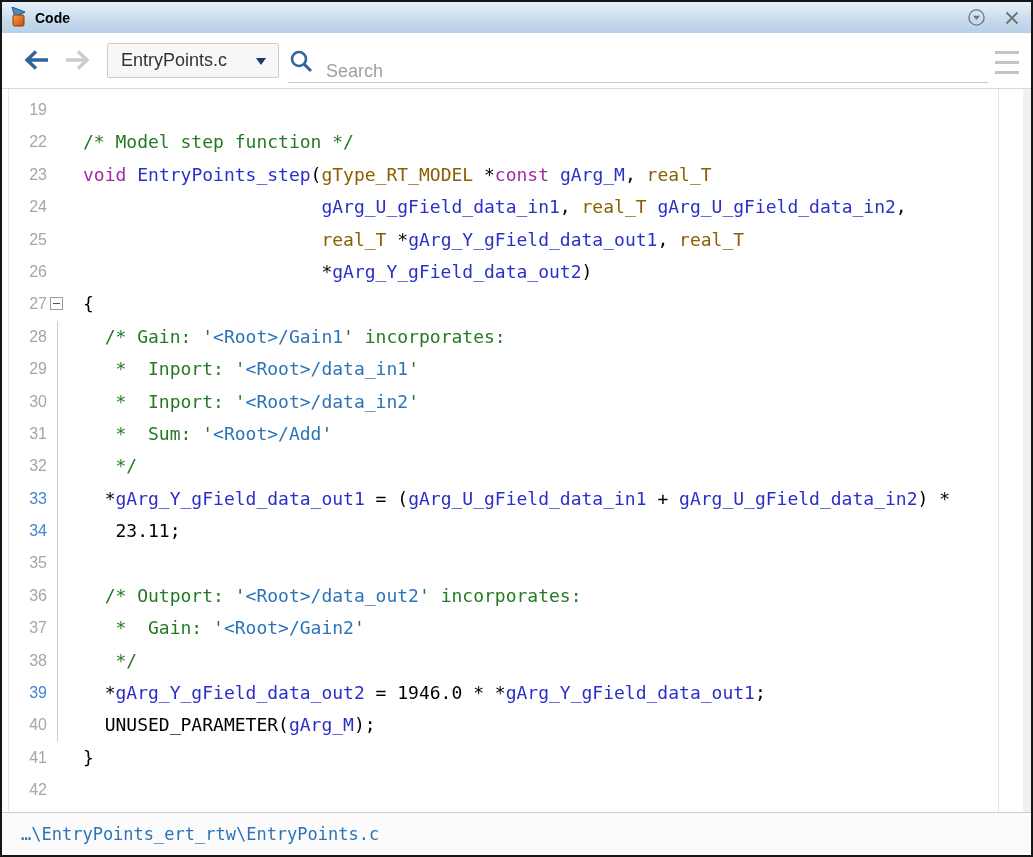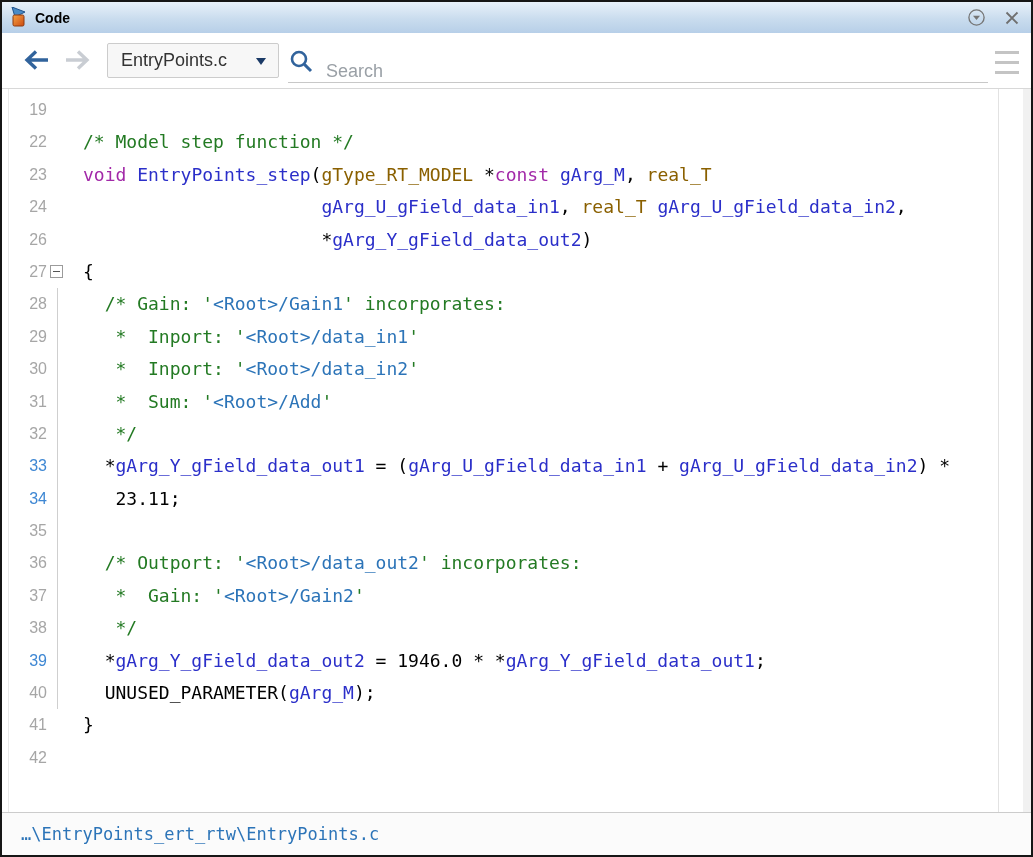--- a/index.html
+++ b/index.html
@@ -148,20 +148,25 @@
           <span class="ln-num">23</span>
           <span class="ln-fold"></span>
           <span class="ln-text"><span class="tok-k">void</span><span class="tok-p"> </span><span class="tok-i">EntryPoints_step</span><span class="tok-p">(</span><span class="tok-t">gType_RT_MODEL</span><span class="tok-p"> *</span><span class="tok-k">const</span><span class="tok-p"> </span><span class="tok-i">gArg_M</span><span class="tok-p">, </span><span class="tok-t">real_T</span></span>
         </div>
         <div class="code-line">
           <span class="ln-num">24</span>
           <span class="ln-fold"></span>
           <span class="ln-text"><span class="tok-p">                      </span><span class="tok-i">gArg_U_gField_data_in1</span><span class="tok-p">, </span><span class="tok-t">real_T</span><span class="tok-p"> </span><span class="tok-i">gArg_U_gField_data_in2</span><span class="tok-p">,</span></span>
         </div>
         <div class="code-line">
+          <span class="ln-num">25</span>
+          <span class="ln-fold"></span>
+          <span class="ln-text"><span class="tok-p">                      </span><span class="tok-t">real_T</span><span class="tok-p"> *</span><span class="tok-i">gArg_Y_gField_data_out1</span><span class="tok-p">, </span><span class="tok-t">real_T</span></span>
+        </div>
+        <div class="code-line">
           <span class="ln-num">26</span>
           <span class="ln-fold"></span>
           <span class="ln-text"><span class="tok-p">                      *</span><span class="tok-i">gArg_Y_gField_data_out2</span><span class="tok-p">)</span></span>
         </div>
         <div class="code-line">
           <span class="ln-num">27</span>
           <span class="ln-fold">
             <span class="fold-box"></span>
           </span>
           <span class="ln-text"><span class="tok-p">{</span></span>

